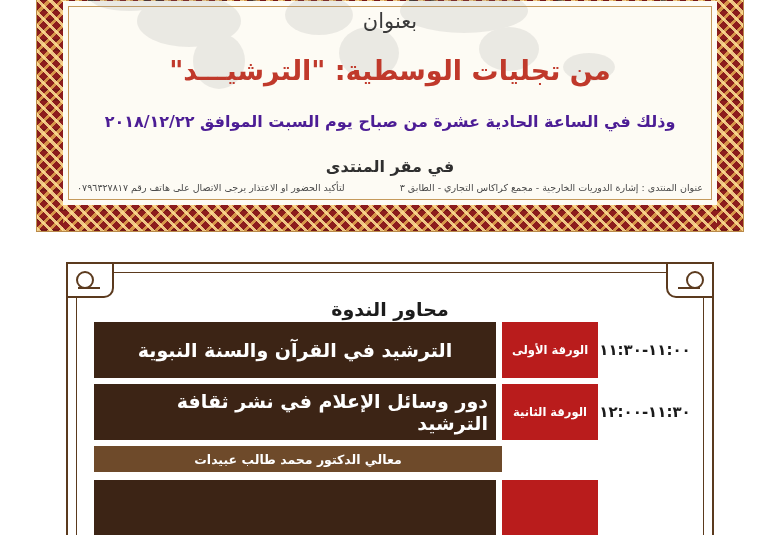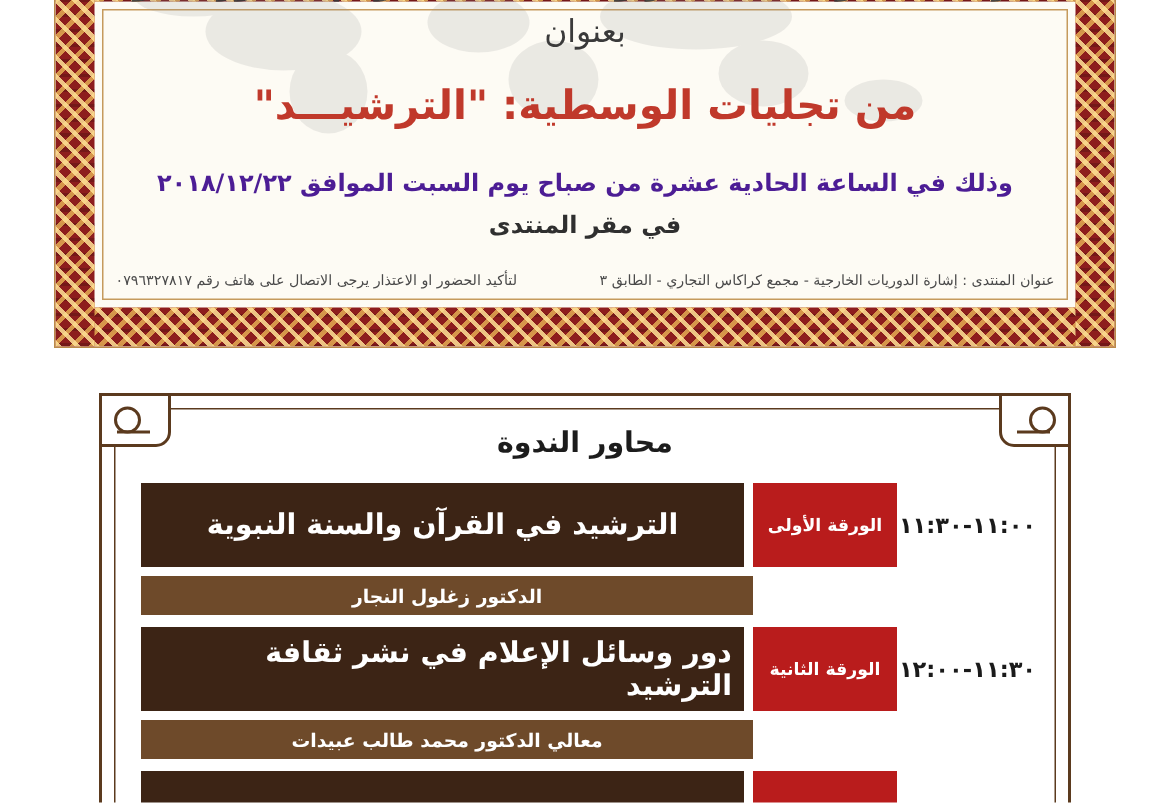--- a/index.html
+++ b/index.html
@@ -82,21 +82,21 @@
   }
   .line-time {
     font-size: 16px;
     color: #4c1d95;
     margin-top: 26px;
     font-weight: bold;
   }
   .line-place {
     font-size: 16px;
     color: #2f2f2f;
-    margin-top: 9px;
+    margin-top: 26px;
     font-weight: bold;
   }
   .footer-row {
     position: absolute;
     left: 40px; right: 40px; bottom: 38px;
     display: flex;
     justify-content: space-between;
     align-items: baseline;
     font-size: 9.5px;
     color: #4a4a4a;
@@ -144,21 +144,21 @@
     bottom: 7px;
     left: 10px;
   }
   .corner-tr { top: -2px; right: -2px; border-bottom-left-radius: 10px; }
   .corner-tr::before { right: 8px; }
   .corner-tl { top: -2px; left: -2px; border-bottom-right-radius: 10px; }
   .corner-tl::before { left: 8px; }
 
   .program-title {
     position: absolute;
-    top: 20px; left: 0; right: 0;
+    top: 34px; left: 0; right: 0;
     text-align: center;
     font-size: 19px;
     font-weight: bold;
     color: #1c1c1c;
   }
   .schedule {
     position: absolute;
     top: 58px;
     left: 26px;
     right: 26px;
@@ -272,24 +272,20 @@
 
   <div class="program-title">محاور الندوة</div>
 
   <div class="schedule">
 
     <div class="sess-row">
       <div class="cell-time">١١:٠٠-١١:٣٠</div>
       <div class="cell-paper">الورقة الأولى</div>
       <div class="cell-topic">الترشيد في القرآن والسنة النبوية</div>
     </div>
-    <div class="speaker-row">
-      <div class="speaker-spacer"></div>
-      <div class="cell-speaker">الدكتور زغلول النجار</div>
-    </div>
 
     <div class="sess-row">
       <div class="cell-time">١١:٣٠-١٢:٠٠</div>
       <div class="cell-paper">الورقة الثانية</div>
       <div class="cell-topic">دور وسائل الإعلام في نشر ثقافة الترشيد</div>
     </div>
     <div class="speaker-row">
       <div class="speaker-spacer"></div>
       <div class="cell-speaker">معالي الدكتور محمد طالب عبيدات</div>
     </div>

